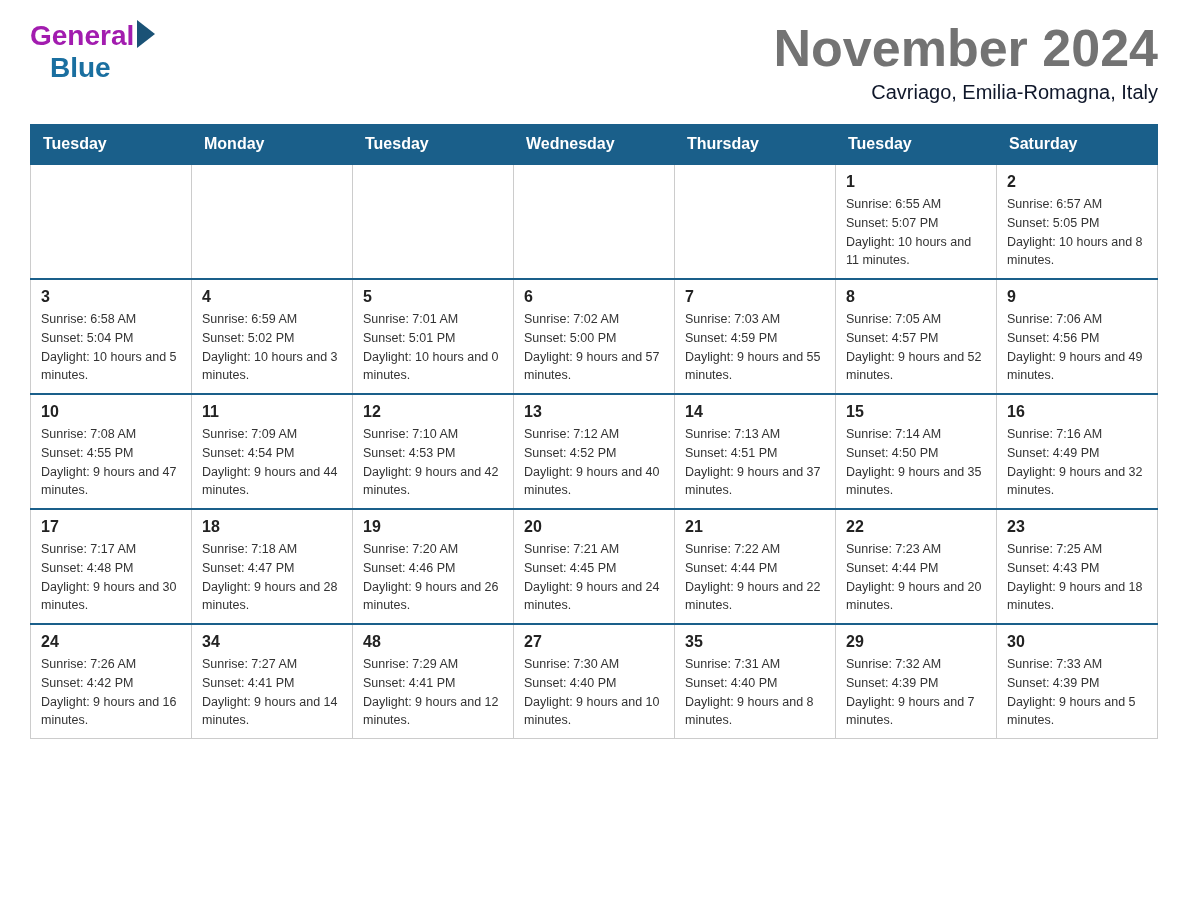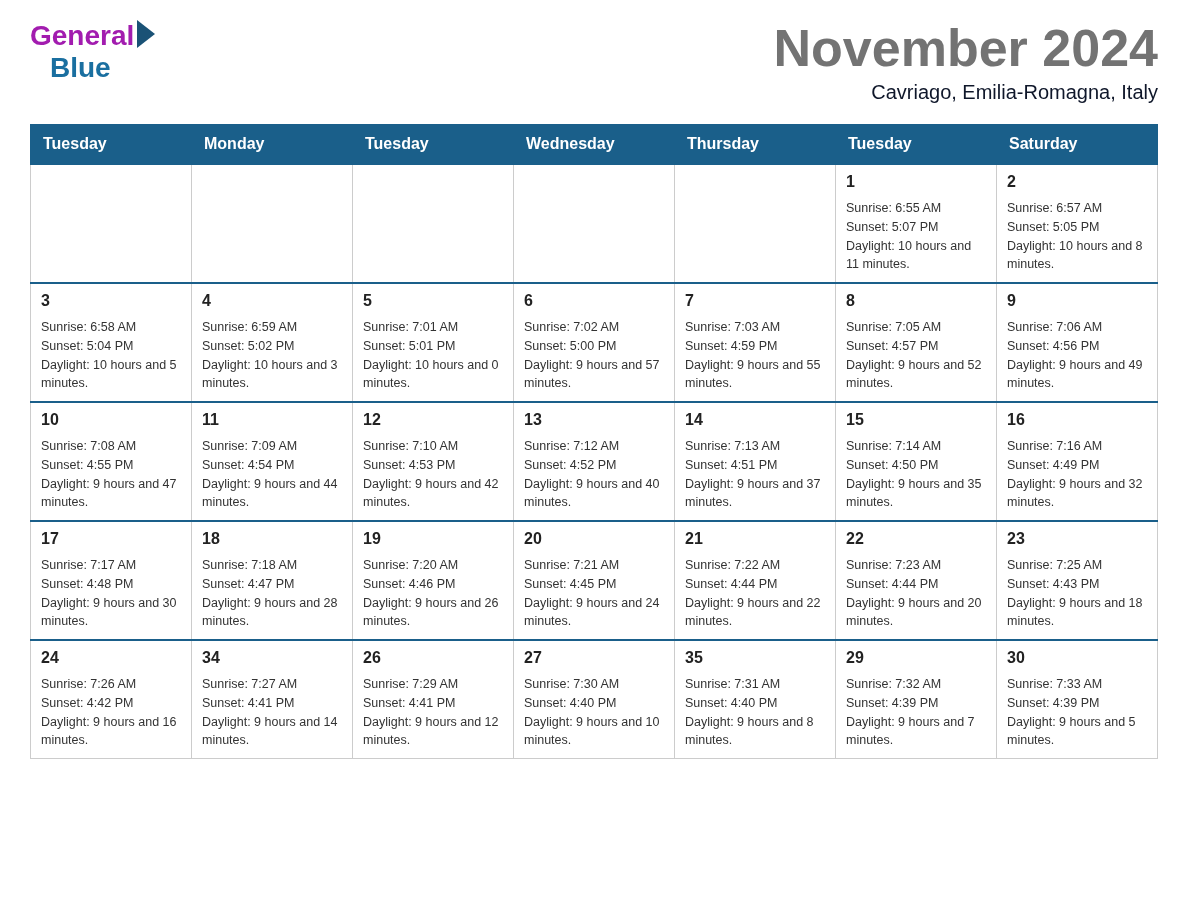--- a/index.html
+++ b/index.html
@@ -90,21 +90,20 @@
       font-size: 16px;
       font-weight: bold;
       color: #222;
       display: block;
       margin-bottom: 4px;
     }
     .day-info {
       font-size: 12.5px;
       color: #333;
       line-height: 1.5;
-      margin-top: 8px;
     }
     .empty-cell {
       background: #f9f9f9;
     }
   </style>
 </head>
 <body>
 
 <div class="header">
   <div class="logo">
@@ -243,21 +242,21 @@
       <tr>
         <td>
           <span class="day-number">24</span>
           <div class="day-info">Sunrise: 7:26 AM<br>Sunset: 4:42 PM<br>Daylight: 9 hours and 16 minutes.</div>
         </td>
         <td>
           <span class="day-number">34</span>
           <div class="day-info">Sunrise: 7:27 AM<br>Sunset: 4:41 PM<br>Daylight: 9 hours and 14 minutes.</div>
         </td>
         <td>
-          <span class="day-number">26</span>
+          <span class="day-number">48</span>
           <div class="day-info">Sunrise: 7:29 AM<br>Sunset: 4:41 PM<br>Daylight: 9 hours and 12 minutes.</div>
         </td>
         <td>
           <span class="day-number">27</span>
           <div class="day-info">Sunrise: 7:30 AM<br>Sunset: 4:40 PM<br>Daylight: 9 hours and 10 minutes.</div>
         </td>
         <td>
           <span class="day-number">35</span>
           <div class="day-info">Sunrise: 7:31 AM<br>Sunset: 4:40 PM<br>Daylight: 9 hours and 8 minutes.</div>
         </td>

